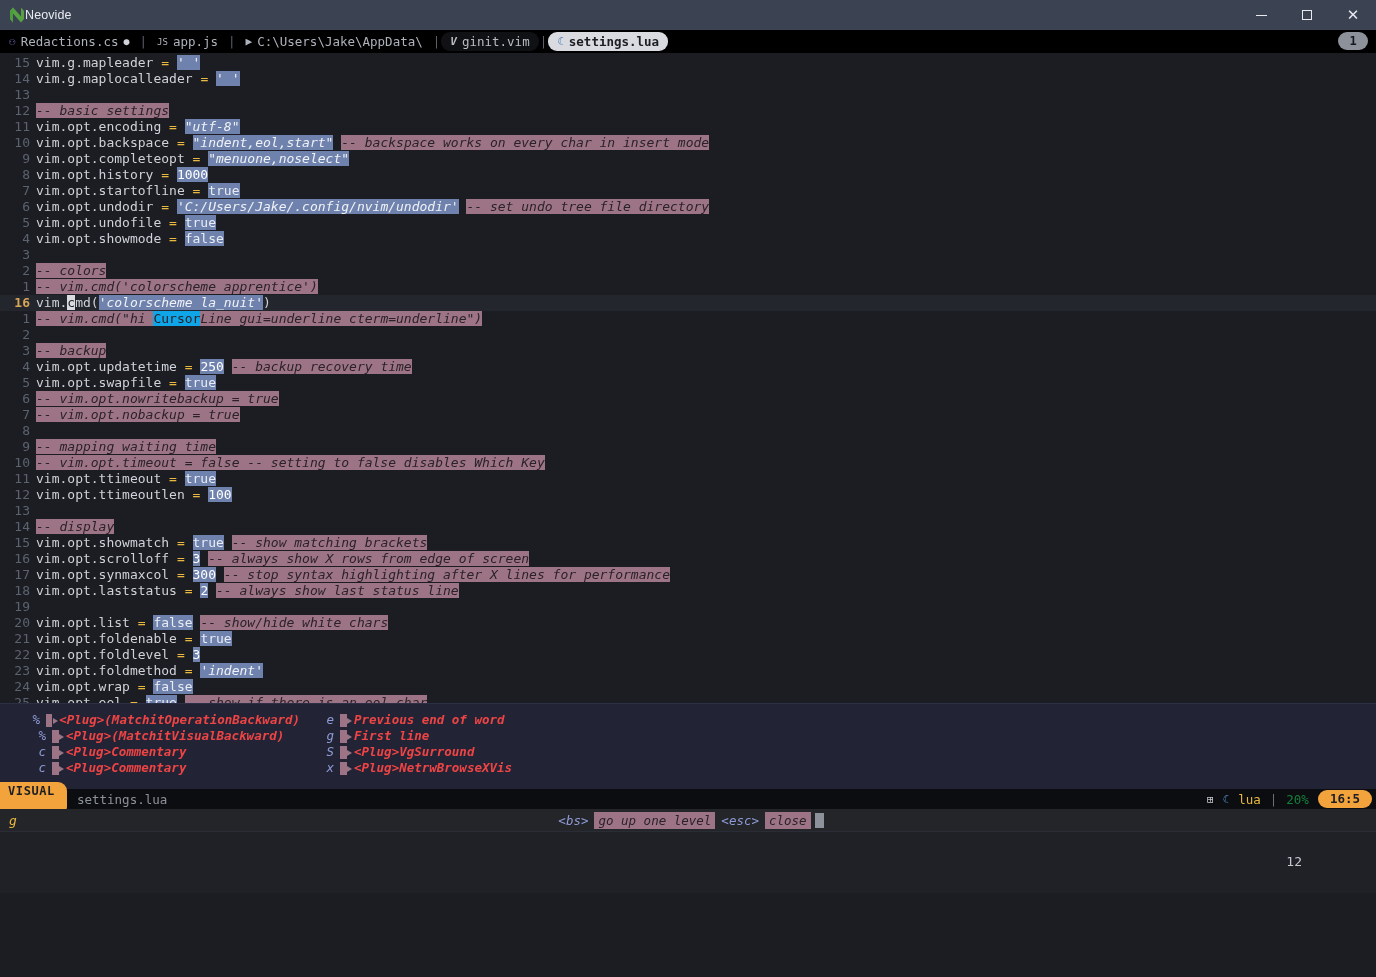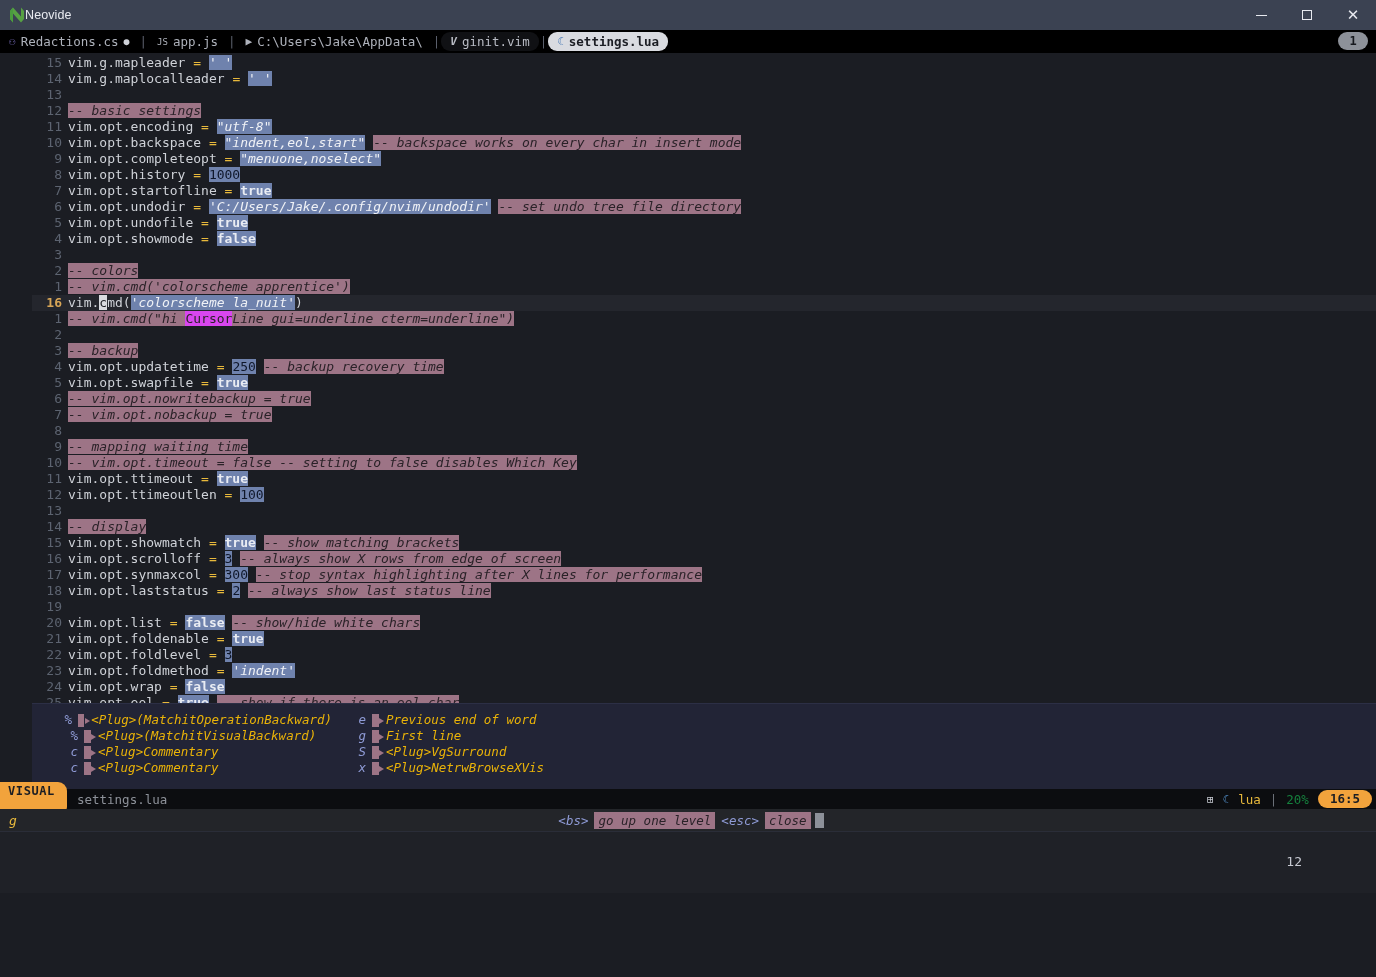--- a/index.html
+++ b/index.html
@@ -58,44 +58,43 @@
     font-size: 12px; font-weight: bold; padding: 0 8px;
   }
 
   
   .editor {
     position: relative;
     background: #1b1d23;
     padding-top: 2px;
     height: 736px;
     overflow: hidden;
-    margin-left: 32px;
   }
   .line {
     height: 16px; line-height: 16px; white-space: pre;
     font-size: 13px; font-family: "DejaVu Sans Mono", monospace;
     display: flex; align-items: stretch;
   }
   .line.cursorline { background: #24262d; }
   .ln {
     width: 36px; min-width: 36px; text-align: right; padding-right: 6px;
     color: #5c6370; user-select: none;
   }
   .line.cursorline .ln { color: #d8a657; font-weight: bold; }
   .code { white-space: pre; }
   .ident { color: #cfd2d8; }
   .op { color: #e8b93c; }
   .punc { color: #cfd2d8; }
   .cmt {
     background: #9d7486; color: #2a2228; font-style: italic; text-align: center;
   }
   .str  { background: #6f82ad; color: #f0f2f6; font-style: italic; }
-  .val  { background: #6f82ad; color: #e9ecf3; font-weight: bold; }
-  .num  { background: #6f82ad; color: #0f172a; }
-  .search { background: #d946ef; color: #2a2228; }
+  .val  { background: #6f82ad; color: #e9ecf3; }
+  .num  { background: #6f82ad; color: #ffffff; }
+  .search { background: #0ea5e9; color: #2a2228; }
   .cursor-blk { background: #d9dbe0; color: #1b1d23; }
   .strsel { background: #6f82ad; color: #f0f2f6; font-style: italic; }
 
   
   .whichkey {
     position: absolute; left: 0; right: 0; bottom: 0;
     height: 86px; background: #222436;
     border-top: 1px solid #2c2f45;
     padding: 8px 0 0 0;
   }
@@ -104,21 +103,21 @@
     font-family: "DejaVu Sans Mono", monospace; font-style: italic;
   }
   .wk-cell { display: flex; align-items: center; white-space: pre; }
   .wk-key { color: #8f9bd6; text-align: right; width: 52px; padding-right: 6px; }
   .wk-arrow { color: #9d7486; background: #9d7486; width: 7px; height: 13px; margin-right: 7px;
               position: relative; }
   .wk-arrow:after {
     content: ""; position: absolute; left: 7px; top: 4px;
     border-left: 5px solid #9d7486; border-top: 3px solid transparent; border-bottom: 3px solid transparent;
   }
-  .wk-desc { color: #eab308; }
+  .wk-desc { color: #ef4444; font-weight: bold; }
   .wk-col2 { margin-left: 24px; }
   .wk-key2 { color: #8f9bd6; text-align: right; width: 16px; padding-right: 6px; }
 
   
   .statusline {
     height: 20px; background: #0c0d10; display: flex; align-items: center;
     font-family: "DejaVu Sans Mono", monospace; font-size: 12.5px;
     position: relative;
   }
   .mode-badge {

